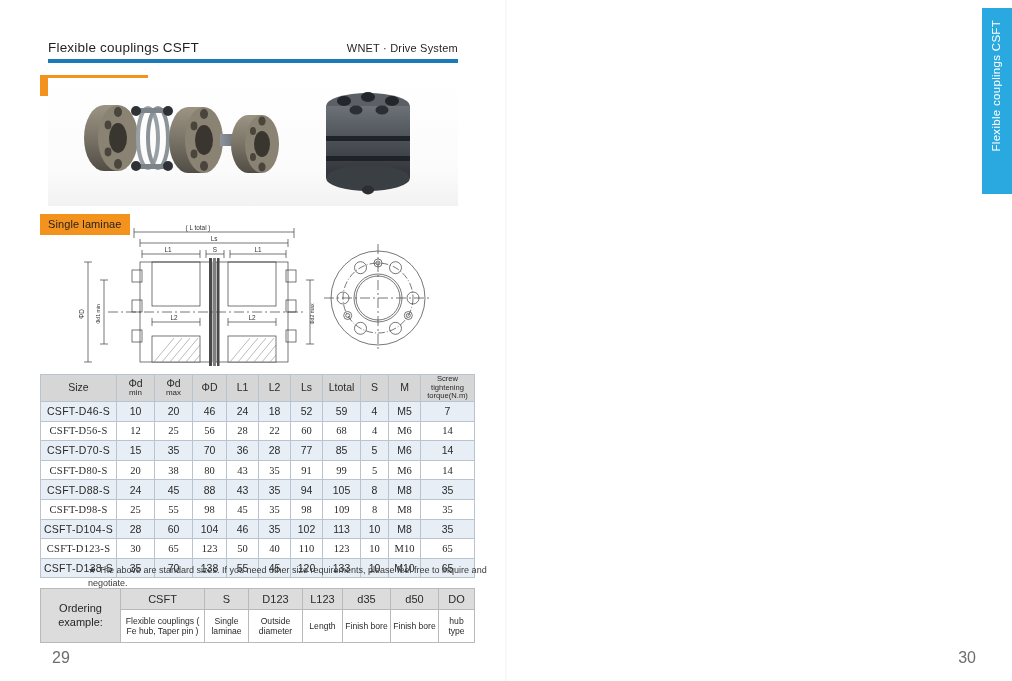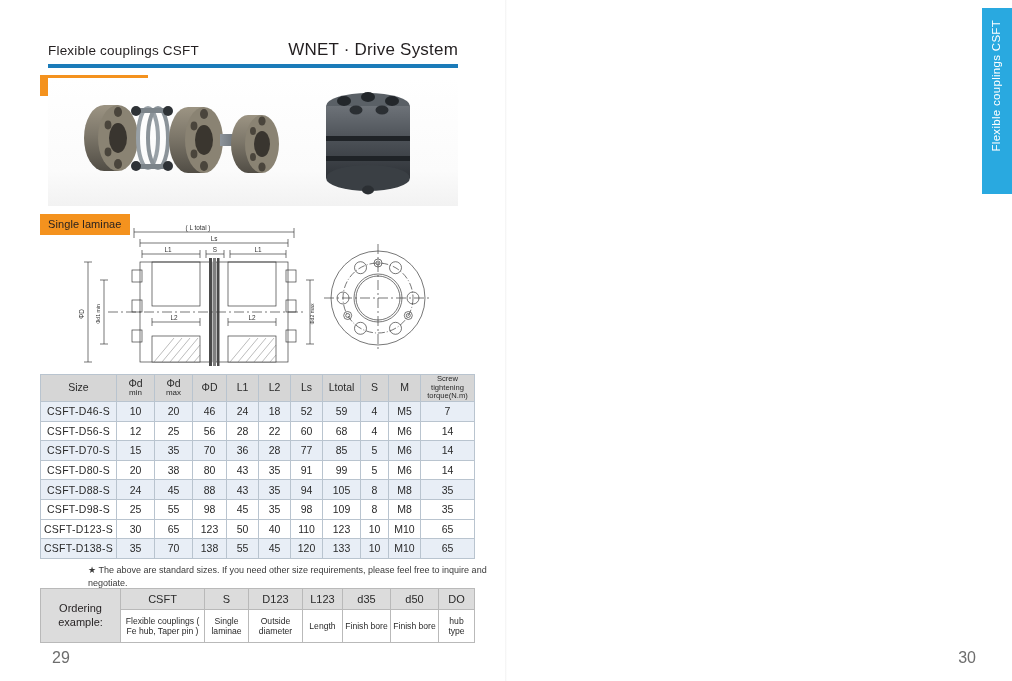--- a/index.html
+++ b/index.html
@@ -8,40 +8,40 @@
 
   
   .spread{display:flex;width:1012px;height:600px;box-sizing:border-box;}
   .leftpage{width:506px;height:681px;position:relative;box-sizing:border-box;padding:0;}
   .rightpage{width:506px;height:681px;position:relative;box-sizing:border-box;padding:0;}
 
   
   .lhead{position:absolute;left:48px;top:40px;width:410px;}
   .lhead .row{display:flex;justify-content:space-between;align-items:baseline;}
   .lhead .t1{font-size:13.5px;letter-spacing:.2px;color:#231f20;}
-  .lhead .t2{font-size:17px;letter-spacing:.2px;color:#231f20;}
+  .lhead .t2{font-size:11px;letter-spacing:.2px;color:#231f20;}
   .blueline{margin-top:4px;height:4px;background:#1b7bb9;width:410px;}
 
   .badge{position:absolute;background:#f4921e;color:#231f20;font-size:11px;
          padding:4px 8px 5px 8px;white-space:nowrap;letter-spacing:.1px;}
 
   
   .photoblock{position:absolute;left:48px;top:78px;width:410px;height:128px;overflow:hidden;
               background:linear-gradient(180deg,#ffffff 0%,#fbfbfb 72%,#f2f2f2 100%);}
 
   
   .drawblock{position:absolute;left:48px;top:222px;width:410px;height:145px;}
 
   
   table.grid{border-collapse:collapse;table-layout:fixed;}
   table.grid td,table.grid th{border:1px solid #b9c4cf;text-align:center;vertical-align:middle;
       font-weight:normal;color:#2a2a2a;background:#ffffff;}
   .hdr td,.hdr th{background:#d6d6d6 !important;color:#1d1d1d;font-size:10.5px;}
   .rowA td{background:#e8eef6 !important;}
-  .rowB td{background:#ffffff !important;}
+  .rowB td{background:#ffffff !important;font-family:Liberation Serif, serif;}
 
   
   #left-spec-table{position:absolute;left:40px;top:374px;width:434px;}
   #left-spec-table table{width:434px;}
   #left-spec-table td,#left-spec-table th{height:18.6px;font-size:10.5px;padding:0;}
   #left-spec-table .sizecol{font-size:10.5px;letter-spacing:.3px;margin-top:37px;}
   #left-spec-table .hdr th{height:26px;line-height:1.05;}
   #left-spec-table .hdr th small{font-size:8px;display:block;}
   #left-spec-table .hdr th.tight{font-size:7.6px;line-height:1.1;}
 
@@ -384,20 +384,33 @@
                 <td>55</td>
                 <td>98</td>
                 <td>45</td>
                 <td>35</td>
                 <td>98</td>
                 <td>109</td>
                 <td>8</td>
                 <td>M8</td>
                 <td>35</td>
               </tr>
+              <tr class="rowA">
+                <td class="sizecol">CSFT-D104-S</td>
+                <td>28</td>
+                <td>60</td>
+                <td>104</td>
+                <td>46</td>
+                <td>35</td>
+                <td>102</td>
+                <td>113</td>
+                <td>10</td>
+                <td>M8</td>
+                <td>35</td>
+              </tr>
               <tr class="rowB">
                 <td class="sizecol">CSFT-D123-S</td>
                 <td>30</td>
                 <td>65</td>
                 <td>123</td>
                 <td>50</td>
                 <td>40</td>
                 <td>110</td>
                 <td>123</td>
                 <td>10</td>

